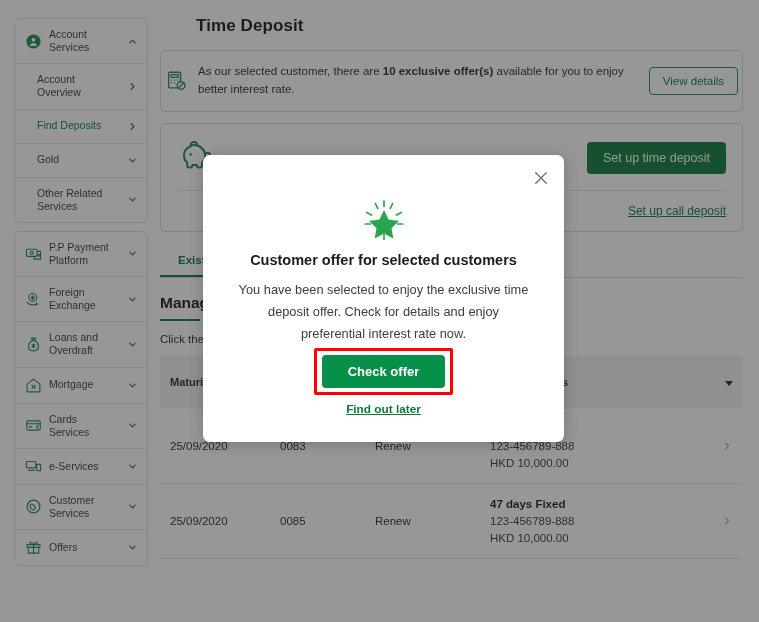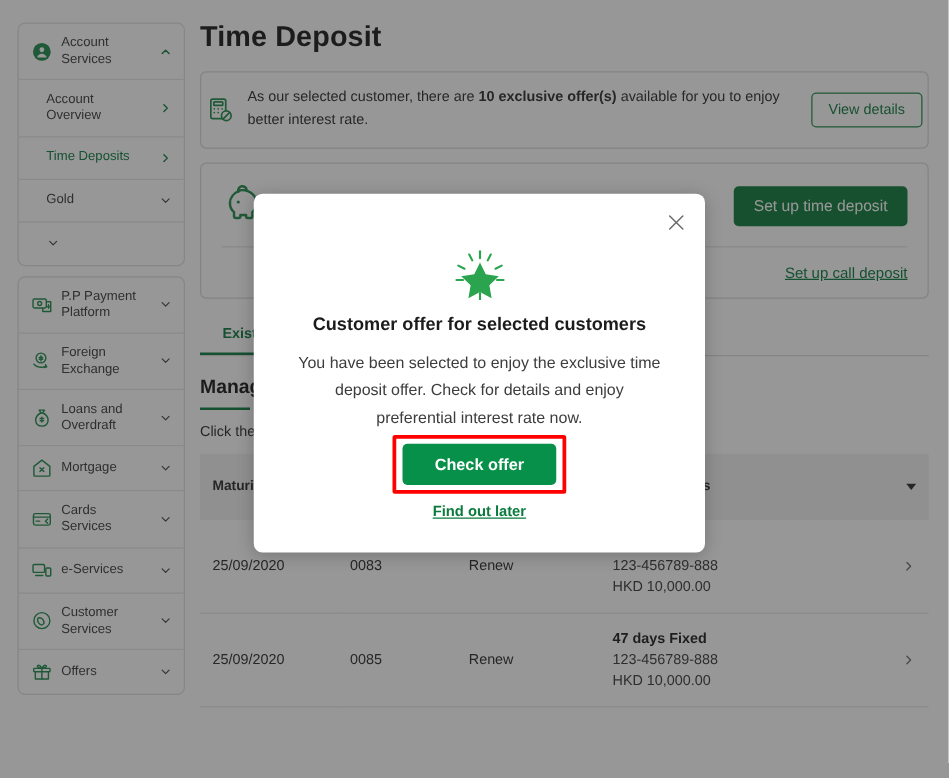--- a/index.html
+++ b/index.html
@@ -33,21 +33,21 @@
   .side-label { font-size:10.5px; color:#3b3b3b; line-height:1.25; flex:1; }
   .side-label.green { color:#0a7a3d; }
   .side-ico { width:17px; height:17px; flex:0 0 17px; color:#1f8a4c; }
   .side-ico svg { width:17px; height:17px; display:block; }
   .chev { width:11px; height:11px; flex:0 0 11px; color:#4a4a4a; }
   .chev svg { width:11px; height:11px; display:block; }
   .chev.green { color:#0a7a3d; }
 
   
   .main { flex:1; padding:16px 16px 0 10px; min-width:0; }
-  .page-title { font-size:23px; font-weight:700; color:#18181a; letter-spacing:.1px; }
+  .page-title { font-size:17px; font-weight:700; color:#18181a; letter-spacing:.1px;margin-left:36px; }
 
   .notice {
     margin-top:14px; border:1px solid #d9d9d9; border-radius:5px; background:#fff;
     display:flex; align-items:center; gap:11px; padding:12px 4px;
   }
   .notice-ico { width:22px; height:22px; flex:0 0 22px; color:#1f8a4c; }
   .notice-ico svg { width:22px; height:22px; display:block; }
   .notice-text { flex:1; font-size:11.5px; line-height:1.55; color:#2b2b2b; }
   .notice-text b { font-weight:700; }
   .btn-outline {
@@ -151,38 +151,39 @@
         <div class="side-row sub">
           <span class="side-label">Account Overview</span>
           <span class="chev green">
             <svg viewBox="0 0 24 24" fill="none" stroke="currentColor" stroke-width="2.4" stroke-linecap="round" stroke-linejoin="round">
                 <polyline points="9 18 15 12 9 6"></polyline>
               </svg>
           </span>
         </div>
 
         <div class="side-row sub">
-          <span class="side-label green">Time Deposits</span>
+          <span class="side-label green">Find Deposits</span>
           <span class="chev green">
             <svg viewBox="0 0 24 24" fill="none" stroke="currentColor" stroke-width="2.4" stroke-linecap="round" stroke-linejoin="round">
                 <polyline points="9 18 15 12 9 6"></polyline>
               </svg>
           </span>
         </div>
 
         <div class="side-row sub">
           <span class="side-label">Gold</span>
           <span class="chev">
             <svg viewBox="0 0 24 24" fill="none" stroke="currentColor" stroke-width="2.2" stroke-linecap="round" stroke-linejoin="round">
                 <polyline points="6 9 12 15 18 9"></polyline>
               </svg>
           </span>
         </div>
 
         <div class="side-row sub">
+          <span class="side-label">Other Related Services</span>
           <span class="chev">
             <svg viewBox="0 0 24 24" fill="none" stroke="currentColor" stroke-width="2.2" stroke-linecap="round" stroke-linejoin="round">
                 <polyline points="6 9 12 15 18 9"></polyline>
               </svg>
           </span>
         </div>
       </div>
 
       <div class="side-card">
 

